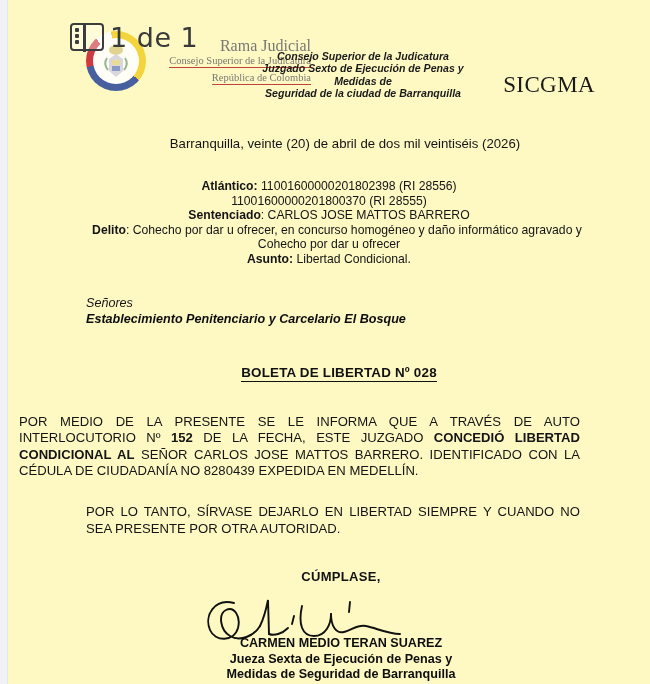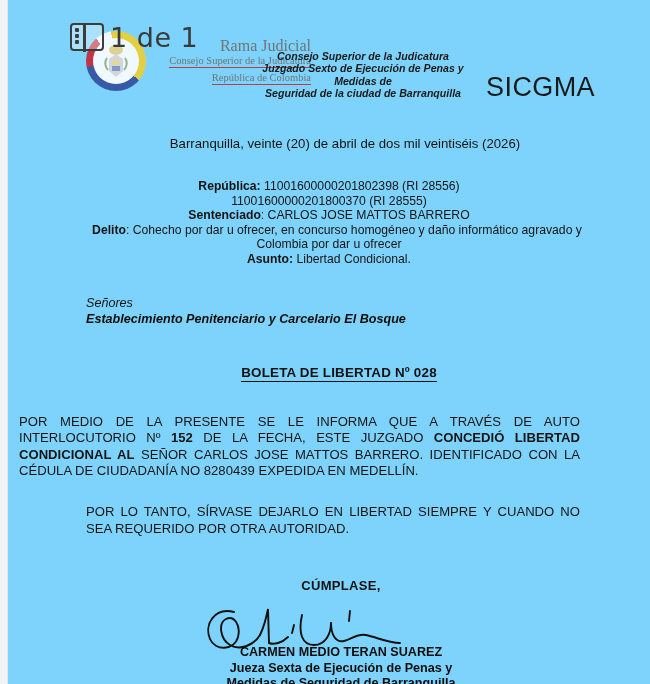--- a/index.html
+++ b/index.html
@@ -24,21 +24,21 @@
     width: 7px; height: 684px;
     background: #f1f2f4;
     border-right: 1px solid #e6e7e9;
   }
 
   .page {
     position: absolute;
     left: 8px; top: 0;
     width: 642px;
     height: 684px;
-    background: #7dd3fc;
+    background: #fef9c3;
   }
 
   
   .header {
     position: relative;
     height: 108px;
   }
 
   .seal-wrap {
     position: absolute;
@@ -152,23 +152,24 @@
     font-size: 10.6px;
     line-height: 12.4px;
     color: #1a1a1a;
     font-weight: 600;
   }
 
   .sicgma {
     position: absolute;
     right: 55px;
     top: 72px;
-    font-size: 27px;
+    font-size: 23px;
     letter-spacing: .4px;
     color: #1a1a1a;
+    font-family: Liberation Serif, serif;
   }
 
   
   .city-date {
     text-align: center;
     font-size: 13.2px;
     margin-top: 28px;
     padding-left: 32px;
     color: #141414;
   }
@@ -214,21 +215,21 @@
     text-align: justify;
     color: #141414;
   }
   .para b { font-weight: 700; }
   .para.p1 { margin-top: 34px; margin-left: 11px; }
   .para.p2 { margin-top: 24px; }
 
   .cumplase {
     text-align: center;
     padding-left: 24px;
-    margin-top: 41px;
+    margin-top: 32px;
     font-size: 13px;
     font-weight: 700;
     letter-spacing: .3px;
   }
 
   .sign-zone {
     position: relative;
     margin-top: 6px;
     height: 92px;
   }
@@ -295,52 +296,52 @@
       <div>Seguridad de la ciudad de Barranquilla</div>
     </div>
 
     <div class="sicgma">SICGMA</div>
   </div>
 
   <div class="city-date">Barranquilla, veinte (20) de abril de dos mil veintiséis (2026)</div>
 
   <div class="meta">
     <div class="meta-row">
-      <span class="lbl">República:</span>
+      <span class="lbl">Atlántico:</span>
       <span>11001600000201802398 (RI 28556)</span>
     </div>
     <div class="meta-row">
       <span>11001600000201800370 (RI 28555)</span>
     </div>
     <div class="meta-row">
       <span class="lbl">Sentenciado</span><span>: CARLOS JOSE MATTOS BARRERO</span>
     </div>
     <div class="meta-row wrapok">
       <span class="lbl">Delito</span><span>: Cohecho por dar u ofrecer, en concurso homogéneo y daño informático agravado y</span>
     </div>
     <div class="meta-row">
-      <span>Colombia por dar u ofrecer</span>
+      <span>Cohecho por dar u ofrecer</span>
     </div>
     <div class="meta-row">
       <span class="lbl">Asunto:</span><span> Libertad Condicional.</span>
     </div>
   </div>
 
   <div class="addressee">
     <div class="a1">Señores</div>
     <div class="a2">Establecimiento Penitenciario y Carcelario El Bosque</div>
   </div>
 
   <div class="doc-title">
     <span>BOLETA DE LIBERTAD Nº 028</span>
   </div>
 
   <p class="para p1"><span>POR MEDIO DE LA PRESENTE SE LE INFORMA QUE A TRAVÉS DE AUTO INTERLOCUTORIO   Nº  </span><b>152</b><span> DE LA FECHA,    ESTE   JUZGADO </span><b>CONCEDIÓ LIBERTAD CONDICIONAL AL</b><span> SEÑOR CARLOS JOSE MATTOS BARRERO. IDENTIFICADO CON LA CÉDULA DE CIUDADANÍA NO 8280439 EXPEDIDA EN MEDELLÍN.</span></p>
 
-  <p class="para p2">POR LO TANTO, SÍRVASE DEJARLO EN LIBERTAD SIEMPRE Y CUANDO NO SEA REQUERIDO POR OTRA AUTORIDAD.</p>
+  <p class="para p2">POR LO TANTO, SÍRVASE DEJARLO EN LIBERTAD SIEMPRE Y CUANDO NO SEA PRESENTE POR OTRA AUTORIDAD.</p>
 
   <div class="cumplase">CÚMPLASE,</div>
 
   <div class="sign-zone">
     <svg class="signature-svg" viewBox="0 0 250 58">
       <g fill="none" stroke="#111" stroke-width="1.9" stroke-linecap="round">
         <path d="M36 13 C16 8, 6 26, 12 40 C17 52, 36 52, 40 38 C43 26, 36 16, 28 20 C20 24, 22 40, 32 46 C42 52, 56 46, 62 36"></path>
         <path d="M62 36 C66 28, 68 20, 70 10 L71 44"></path>
         <path d="M71 44 C76 46, 84 44, 90 38"></path>
         <path d="M96 26 L94 34"></path>

